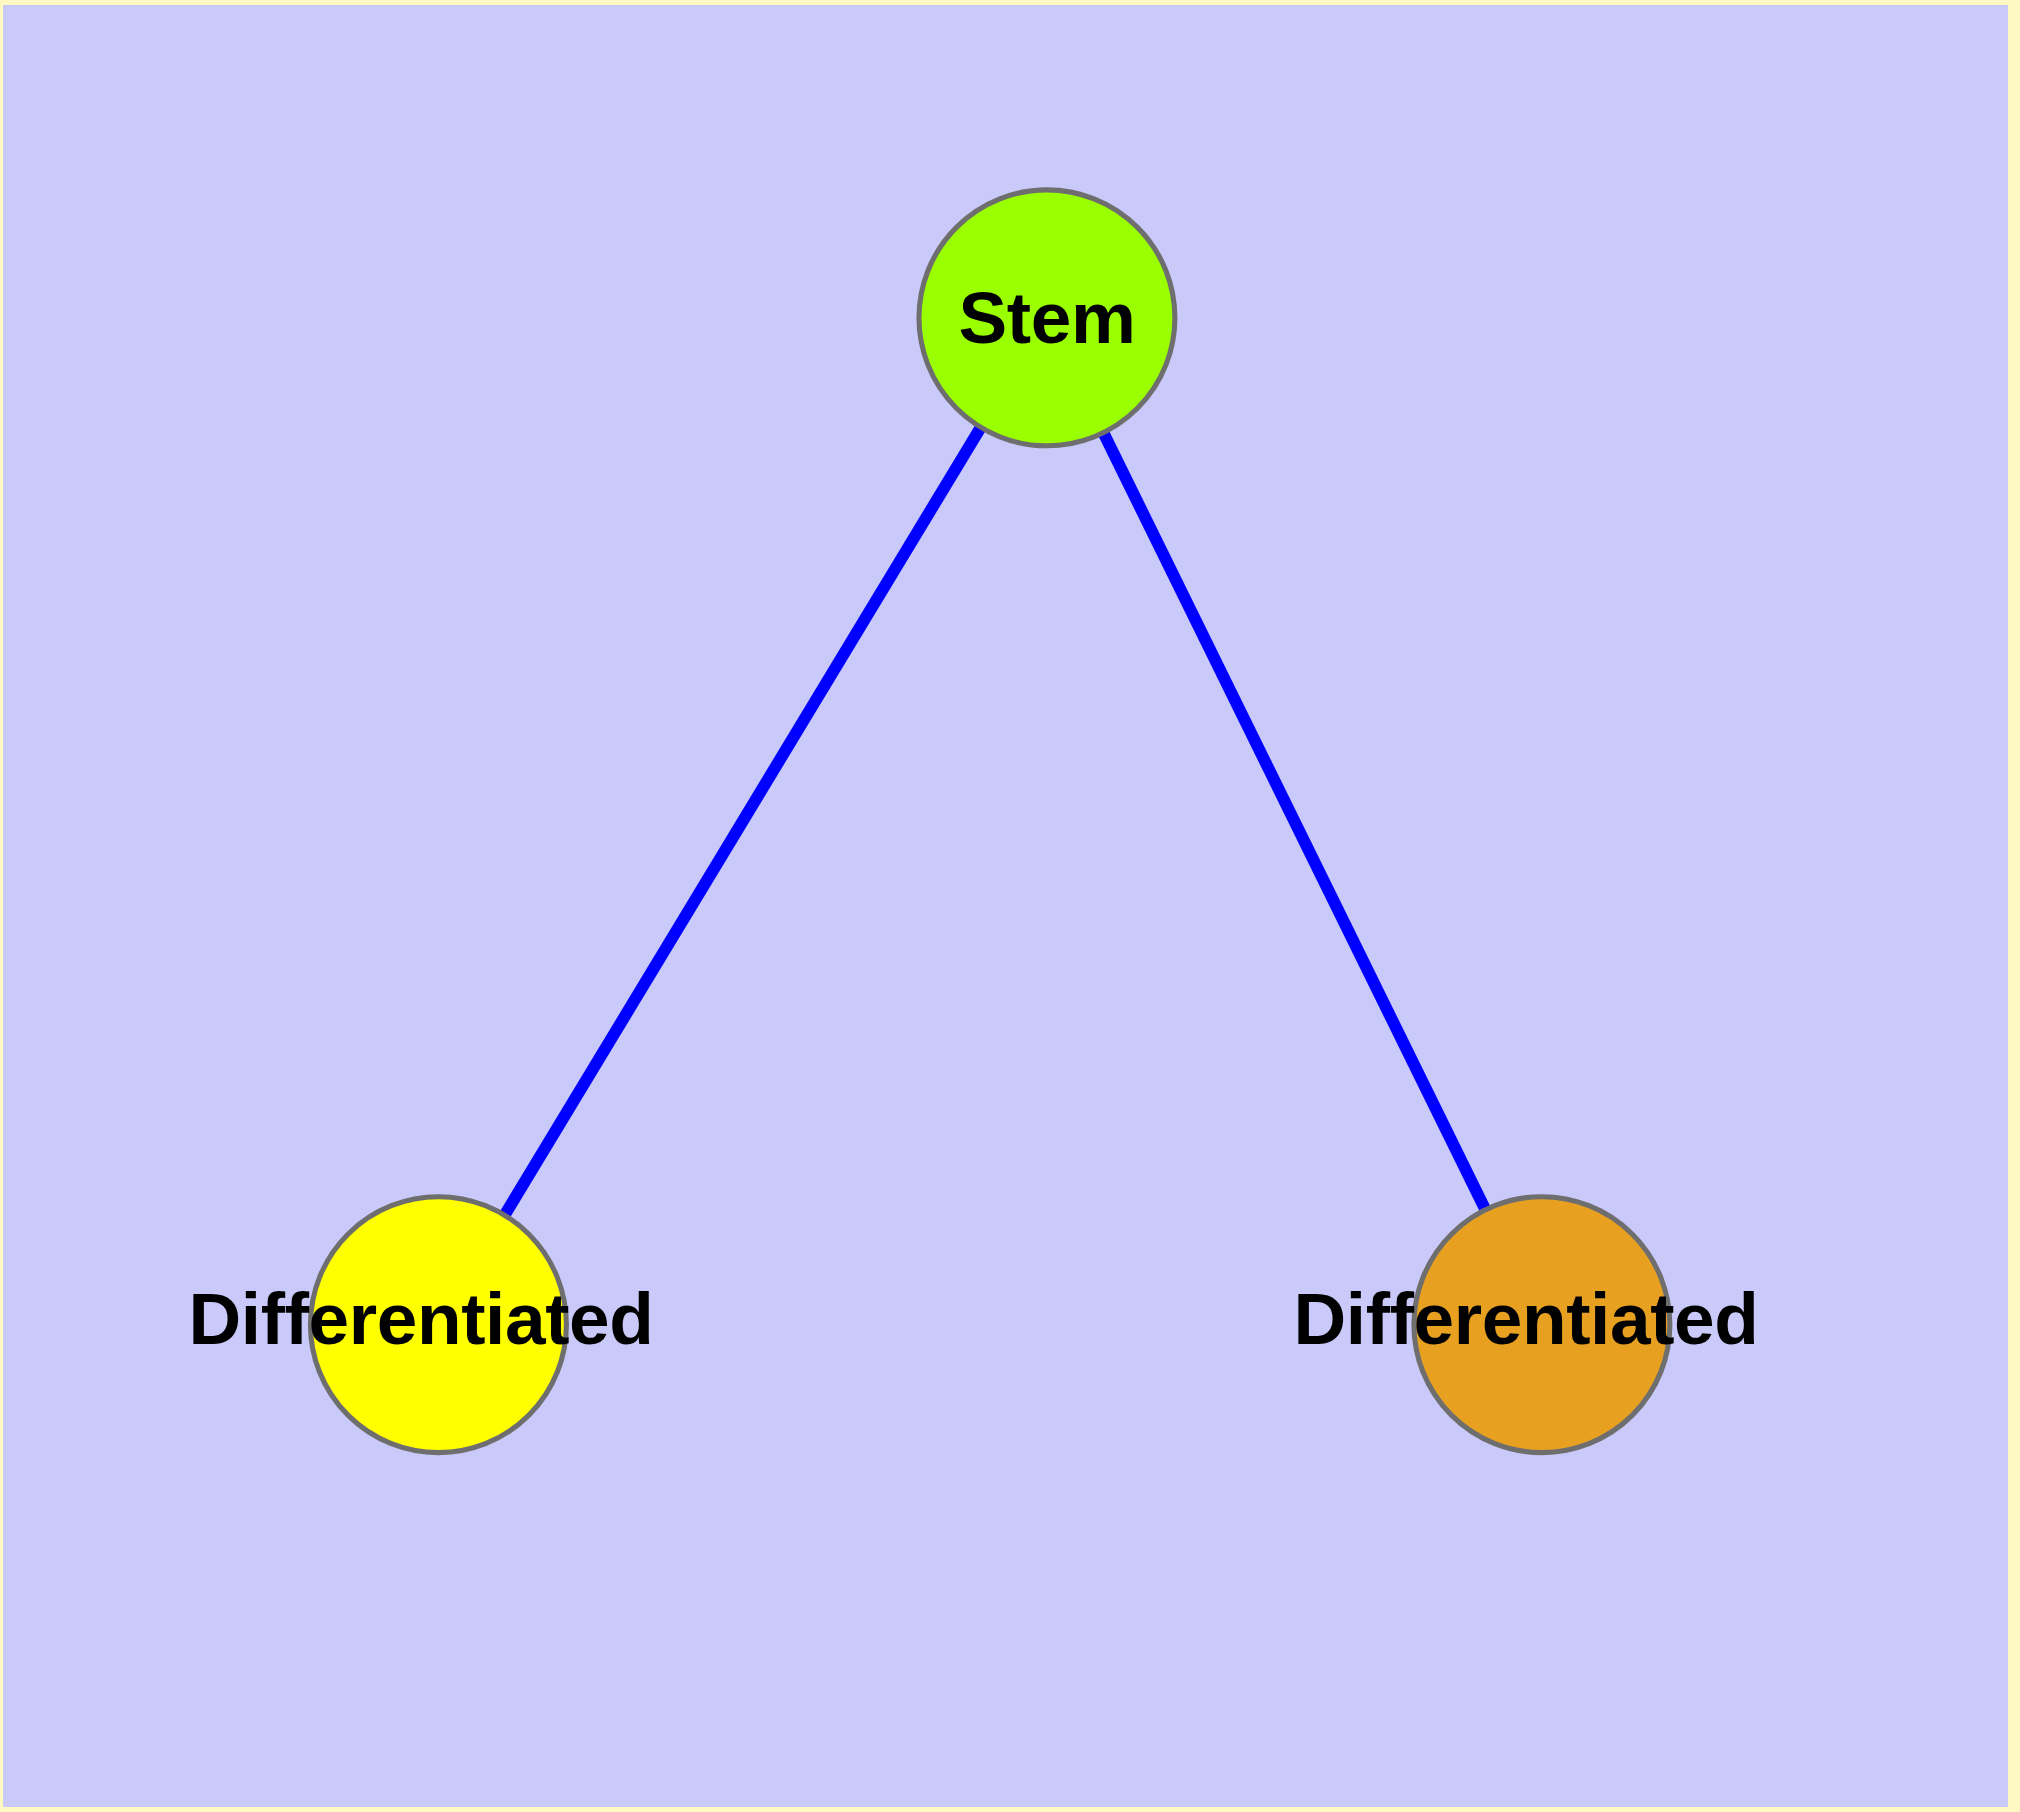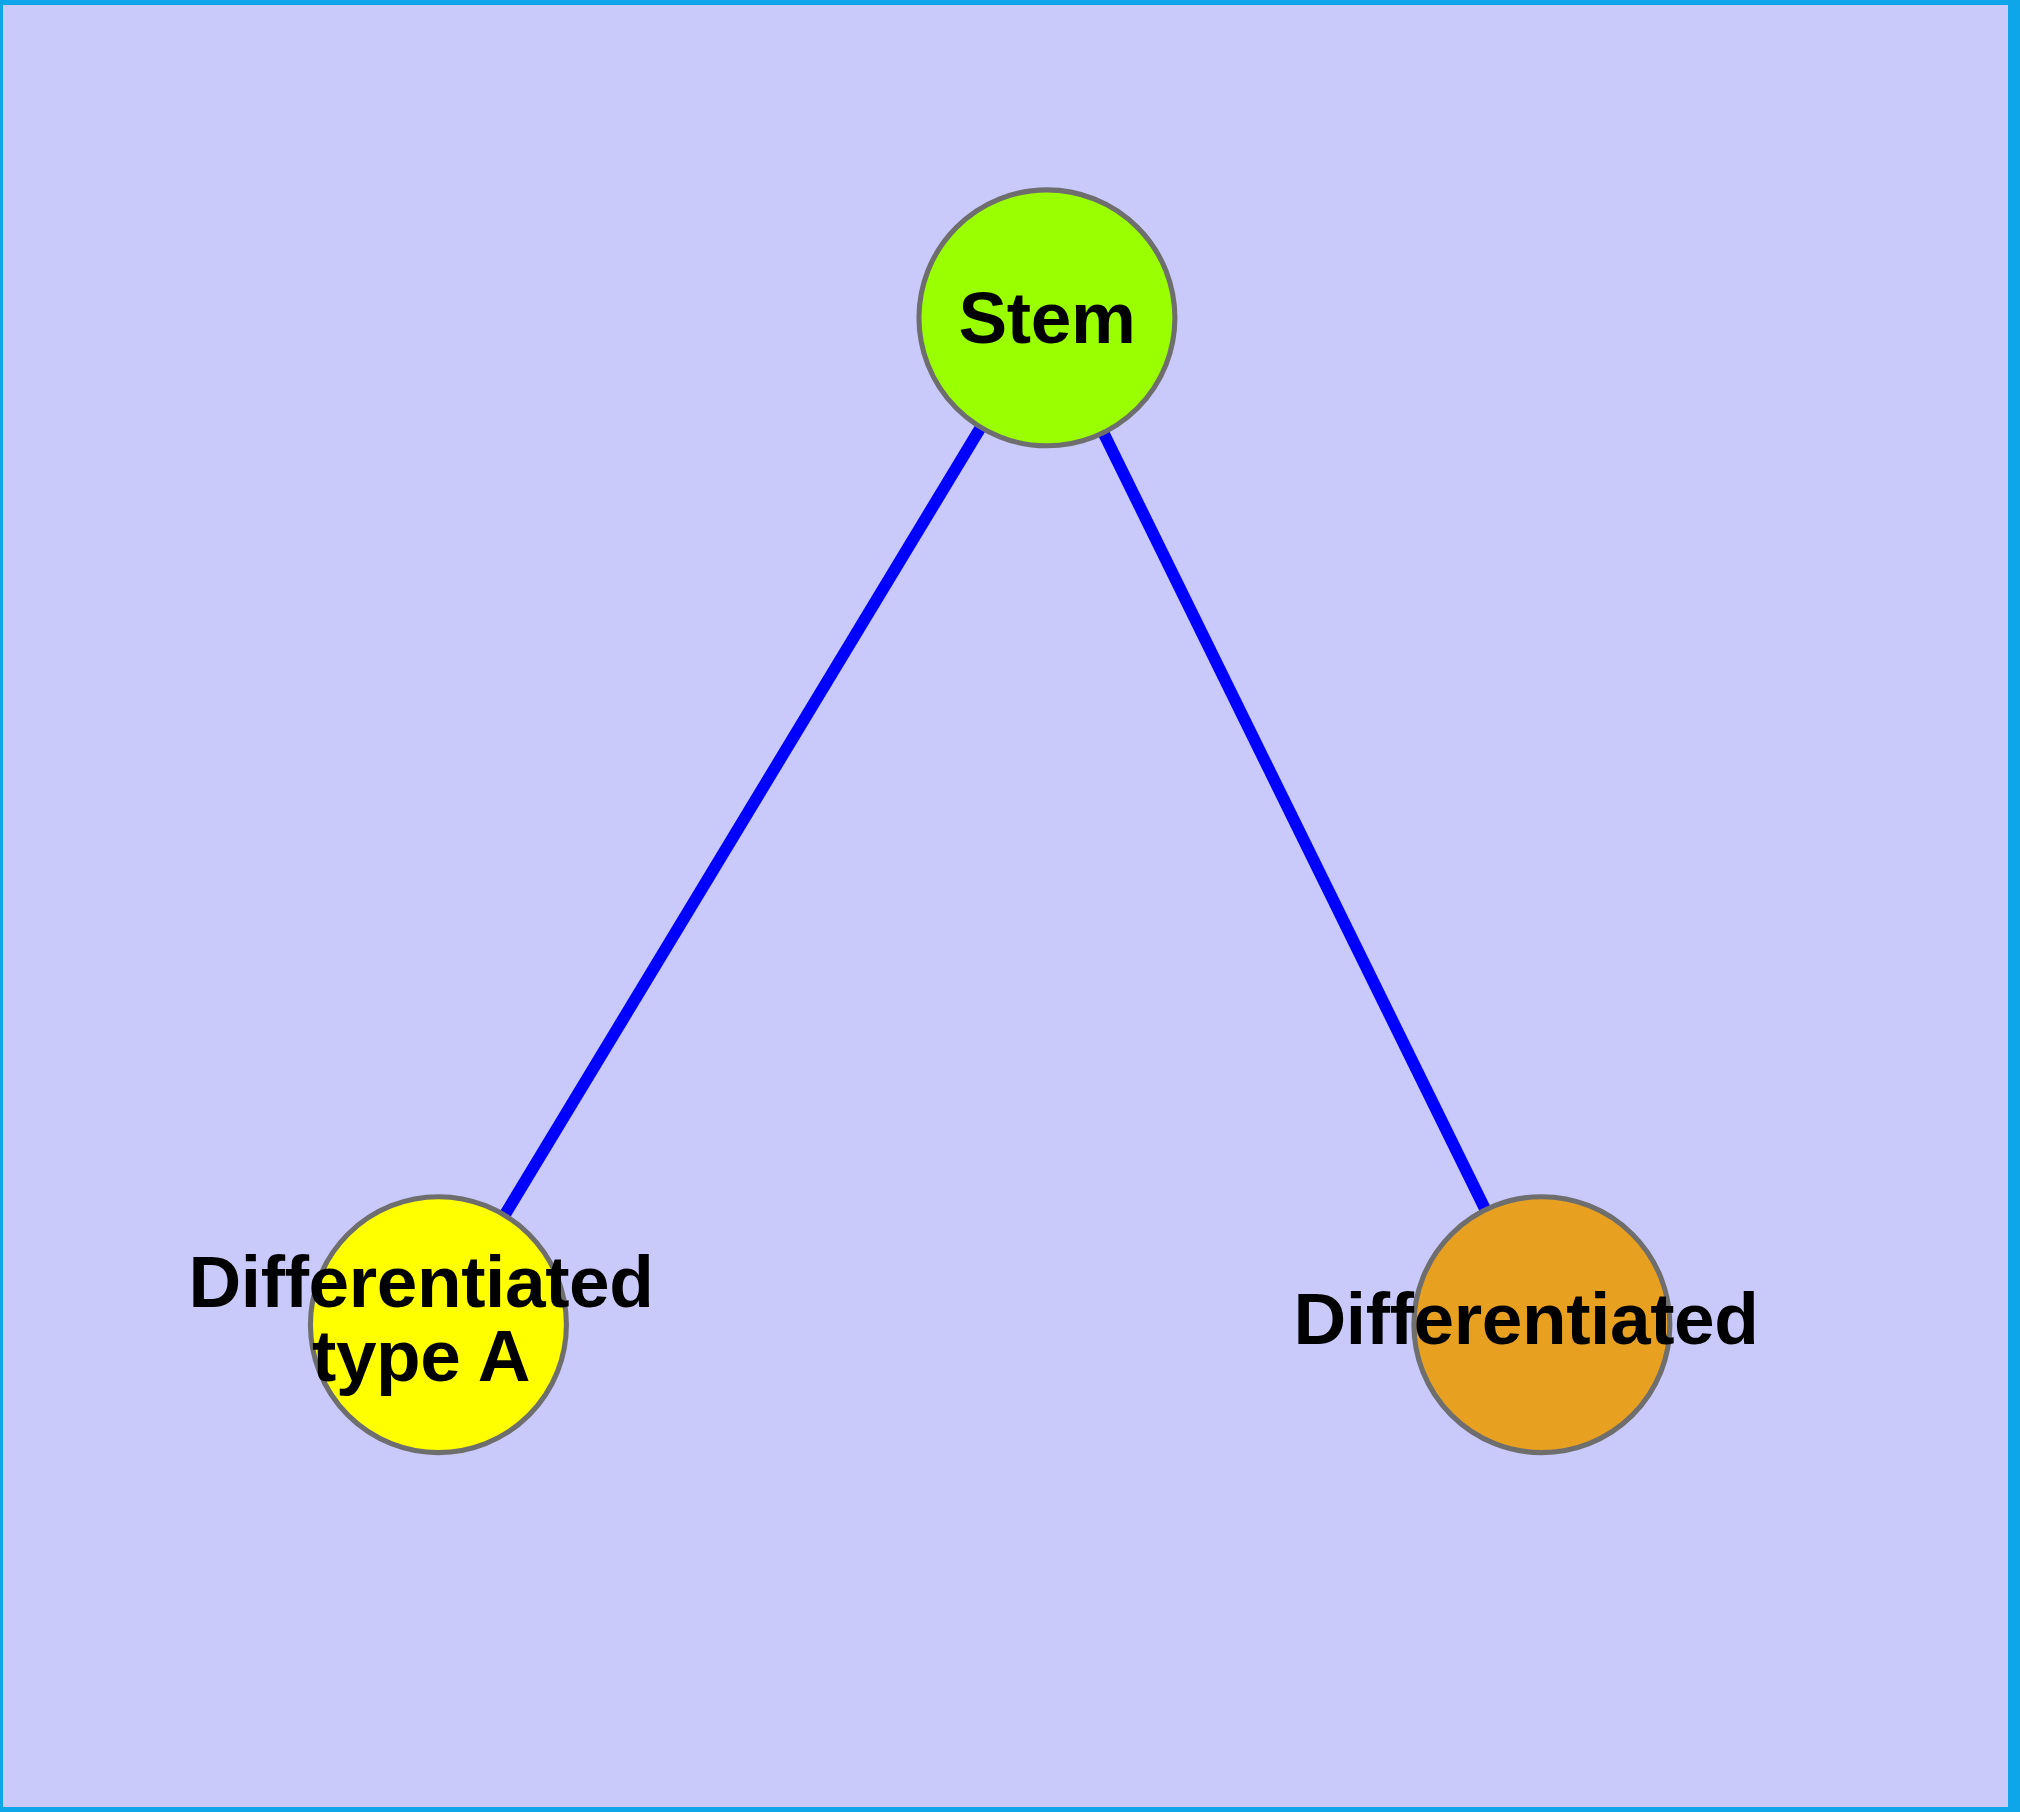--- a/index.html
+++ b/index.html
@@ -5,21 +5,21 @@
 <style>
   html, body {
     margin: 0;
     padding: 0;
     background: #ffffff;
   }
   #canvas {
     position: relative;
     width: 2021px;
     height: 1812px;
-    background: #0ea5e9;
+    background: #fef9c3;
     overflow: hidden;
     font-family: "Liberation Sans", sans-serif;
   }
   #plot-area {
     position: absolute;
     left: 3.4px;
     top: 5.1px;
     width: 2005px;
     height: 1802px;
     background: #c9c9fa;
@@ -69,21 +69,20 @@
       <circle cx="1235" cy="375" r="151" fill="#9aff00" stroke="#6e6e6e" stroke-width="6"></circle>
     </g>
   </svg>
 
   <div class="node-label root" style="left: 1047px; top: 318px; color: rgb(0, 0, 0); font-size: 73px;">
     <div>Stem</div>
   </div>
 
   <div class="node-label leaf" style="left: 421px; top: 1319px; color: rgb(0, 0, 0); font-size: 73px;">
     <div>Differentiated</div>
-    <div>type A</div>
   </div>
 
   <div class="node-label leaf" style="left: 1526px; top: 1319px; color: rgb(0, 0, 0); font-size: 73px;">
     <div>Differentiated</div>
   </div>
 
 </div>
 
 
 </body></html>

